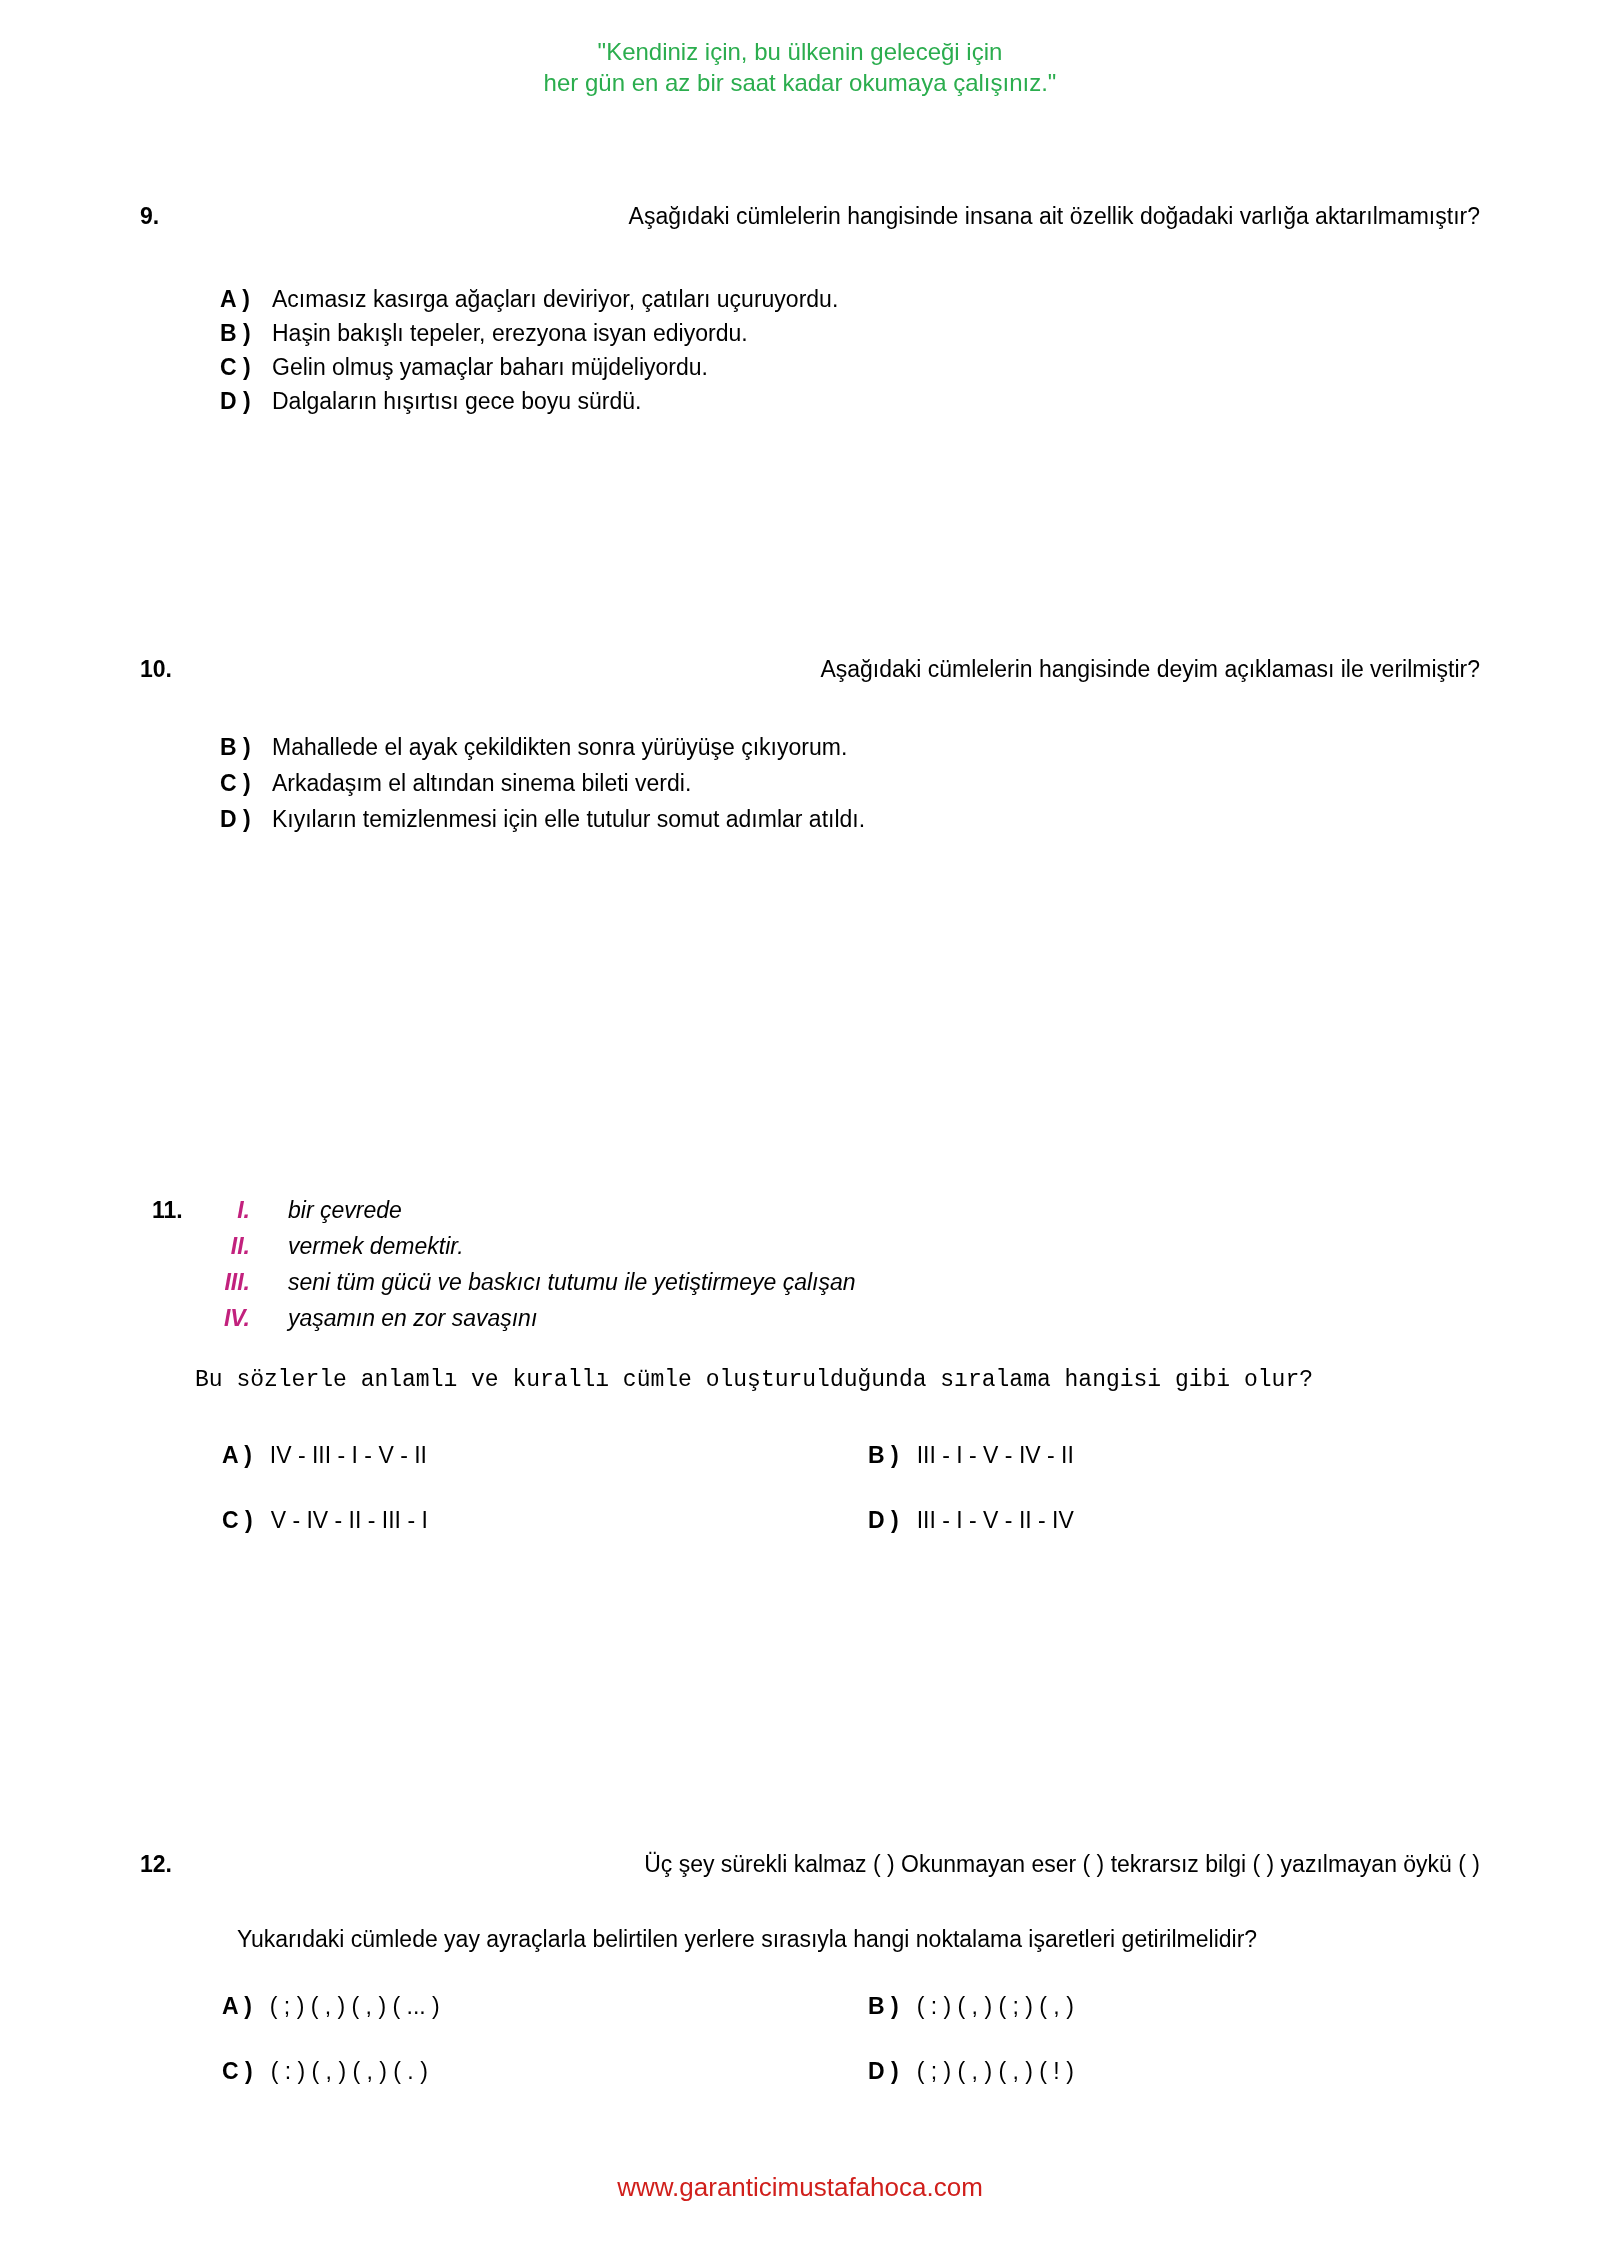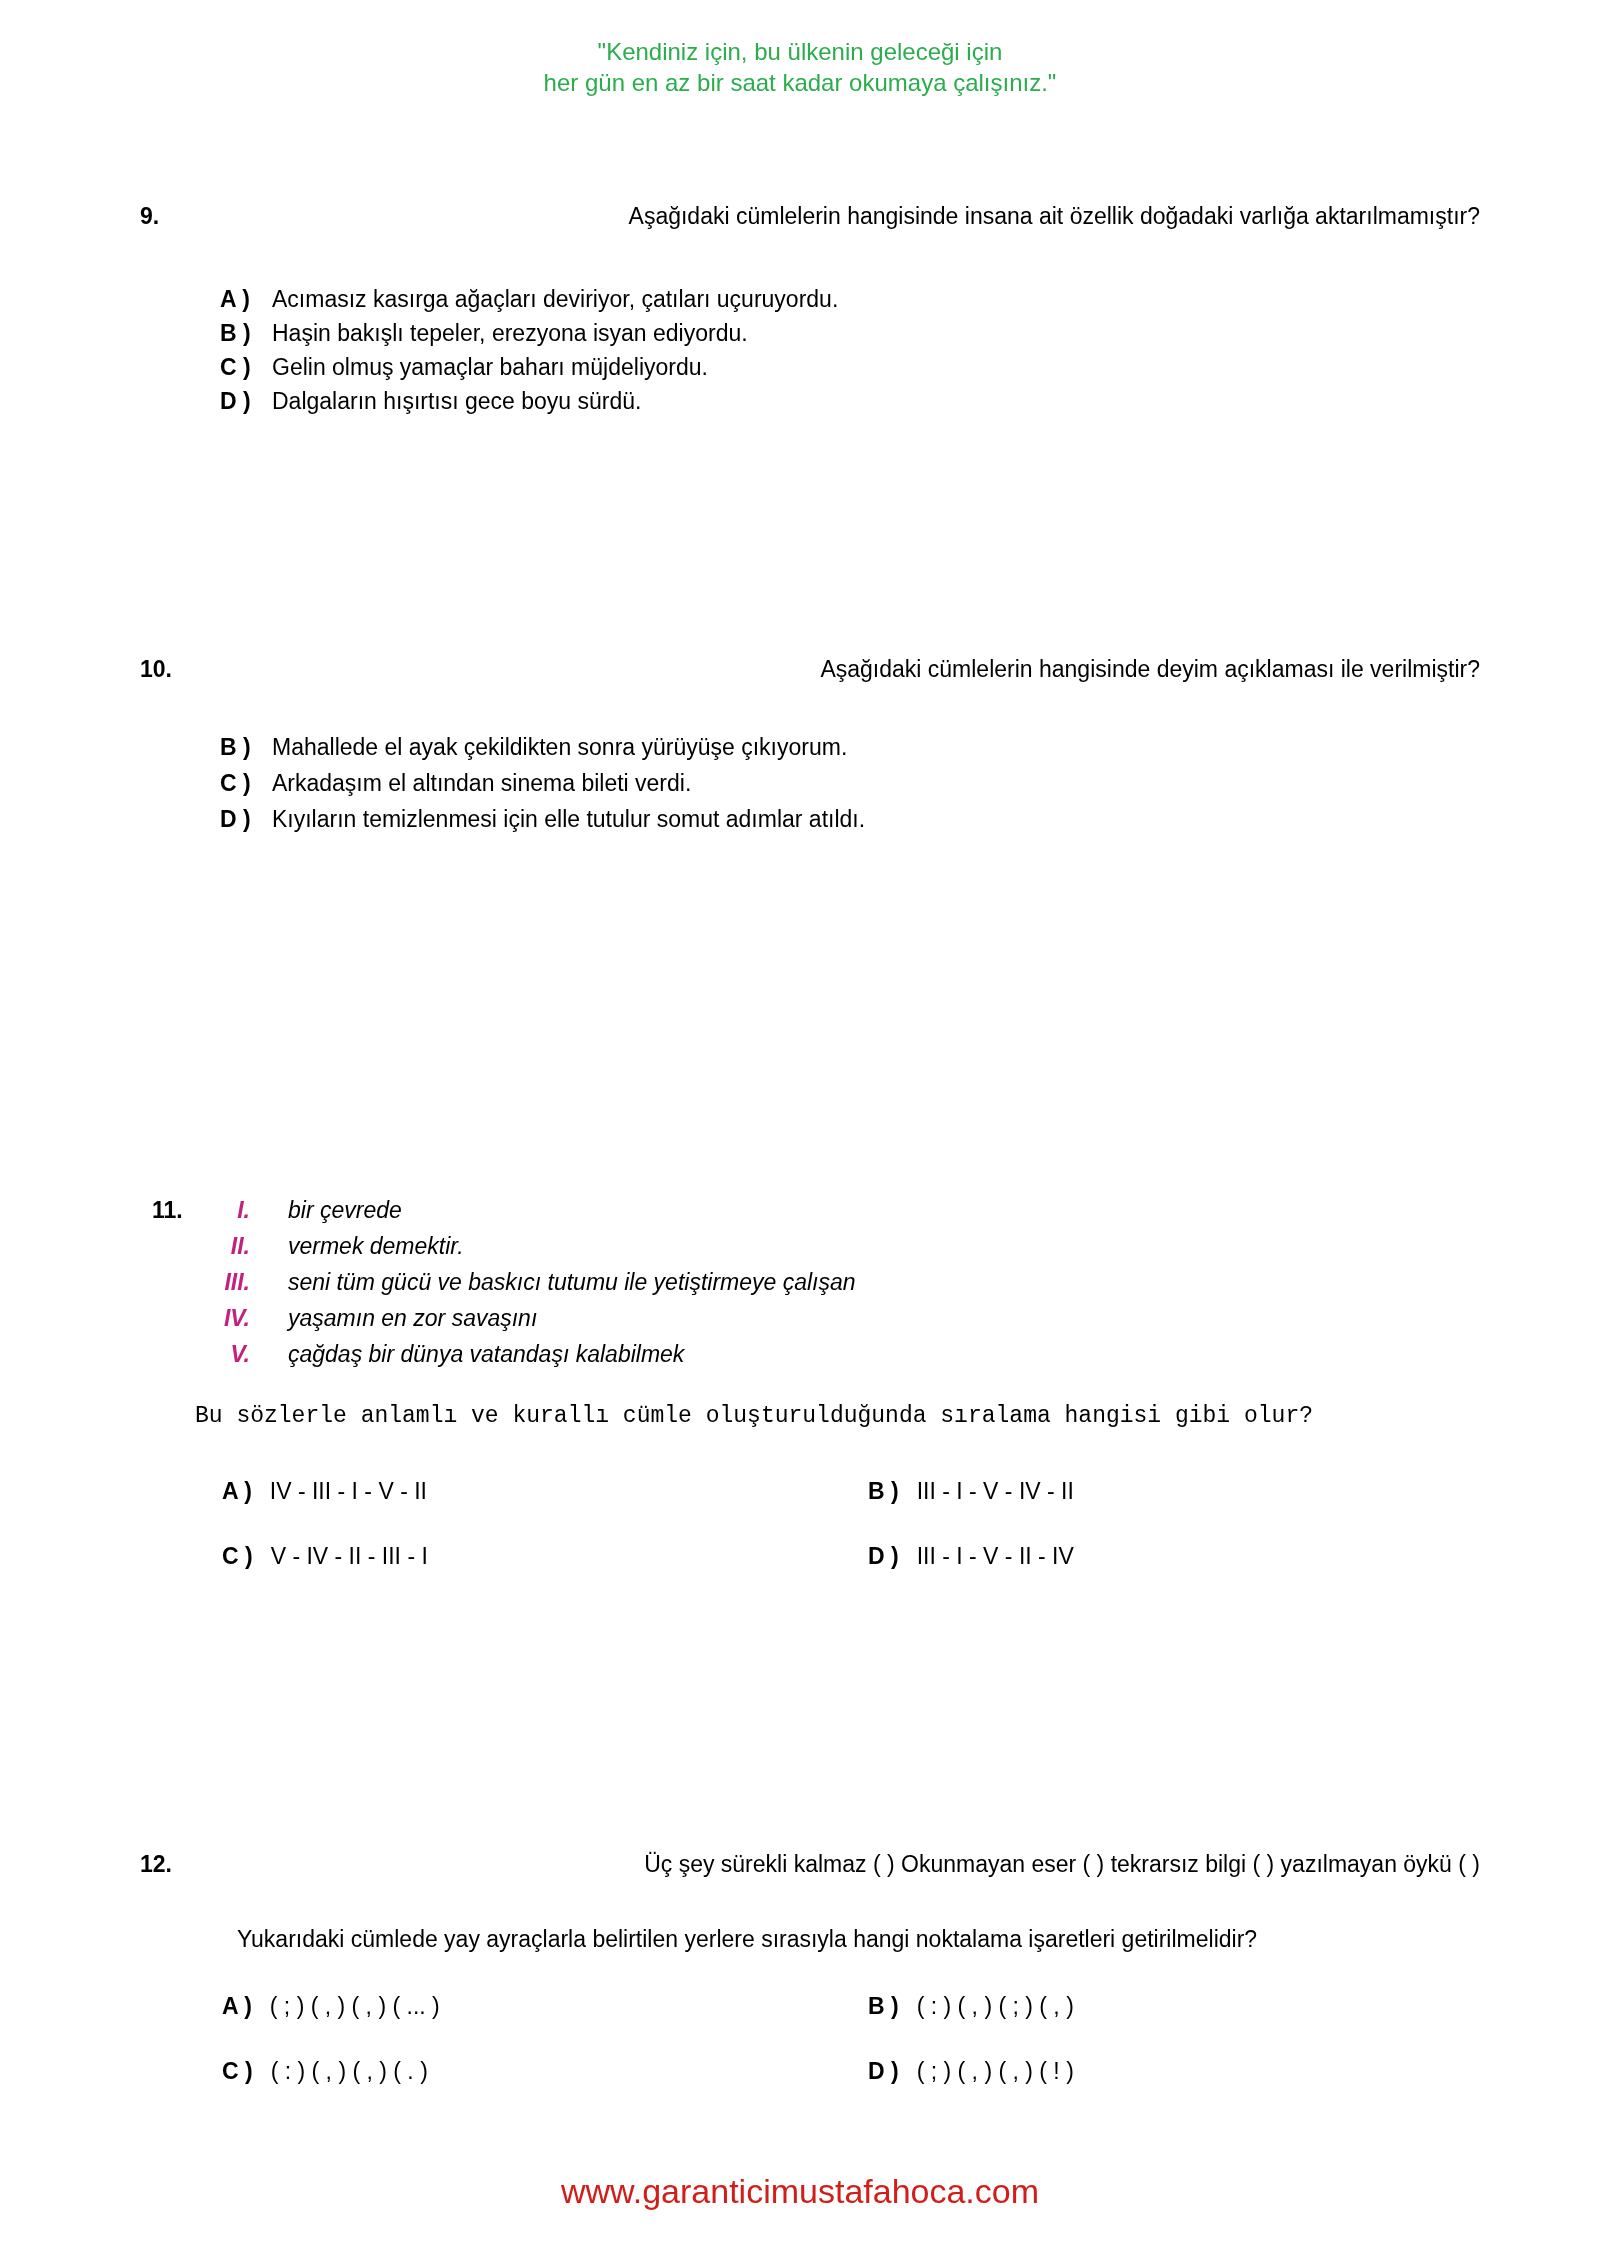--- a/index.html
+++ b/index.html
@@ -64,21 +64,21 @@
   }
   #q12 .opt-grid { margin-top: 36px; }
 
   .footer {
     position: absolute;
     top: 2172px;
     left: 0;
     width: 100%;
     text-align: center;
     color: #d01f1b;
-    font-size: 34px;
+    font-size: 26px;
   }
 </style>
 </head>
 <body>
 
 <div class="page">
 
   <div class="quote">
     <div>"Kendiniz için, bu ülkenin geleceği için</div>
     <div>her gün en az bir saat kadar okumaya çalışınız."</div>
@@ -131,23 +131,20 @@
       </div>
       <div class="roman-item">
         <span class="roman-numeral">II.</span><span class="roman-text">vermek demektir.</span>
       </div>
       <div class="roman-item">
         <span class="roman-numeral">III.</span><span class="roman-text">seni tüm gücü ve baskıcı tutumu ile yetiştirmeye çalışan</span>
       </div>
       <div class="roman-item">
         <span class="roman-numeral">IV.</span><span class="roman-text">yaşamın en zor savaşını</span>
       </div>
-      <div class="roman-item">
-        <span class="roman-numeral">V.</span><span class="roman-text">çağdaş bir dünya vatandaşı kalabilmek</span>
-      </div>
     </div>
     <div class="sub-stem">Bu sözlerle anlamlı ve kurallı cümle oluşturulduğunda sıralama hangisi gibi olur?</div>
     <div class="opt-grid">
       <div class="grid-row">
         <div class="grid-opt left">
           <span class="opt-label">A )</span><span class="opt-text">IV - III - I - V - II</span>
         </div>
         <div class="grid-opt right">
           <span class="opt-label">B )</span><span class="opt-text">III - I - V - IV - II</span>
         </div>

